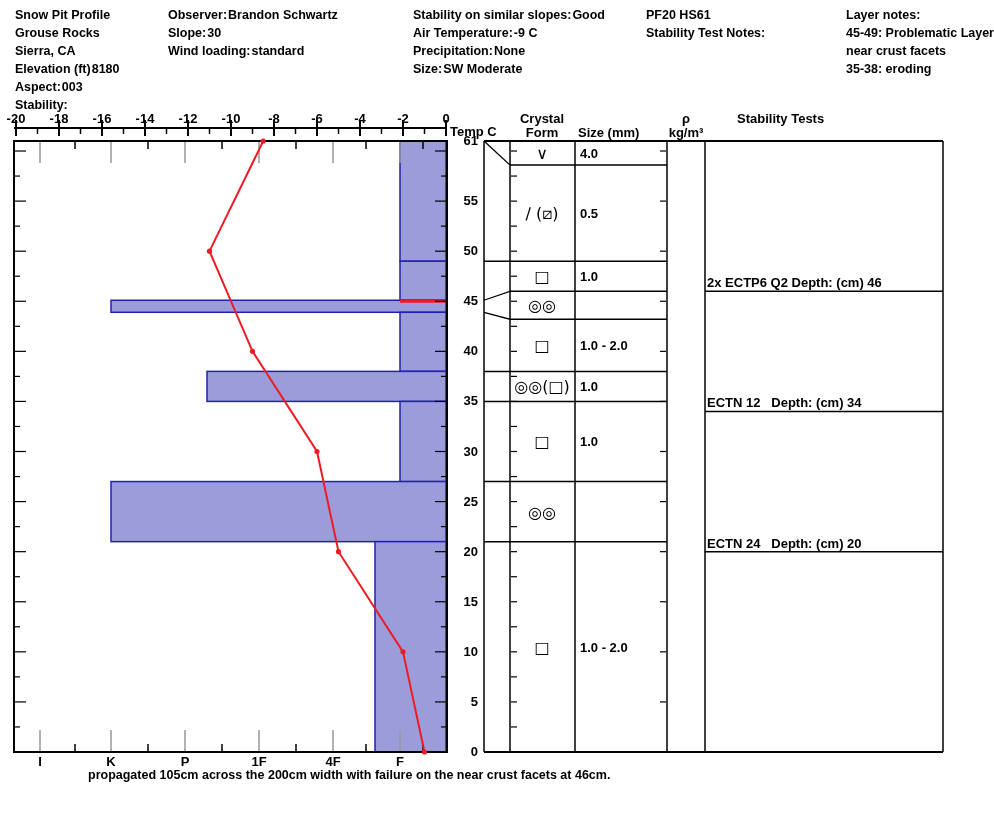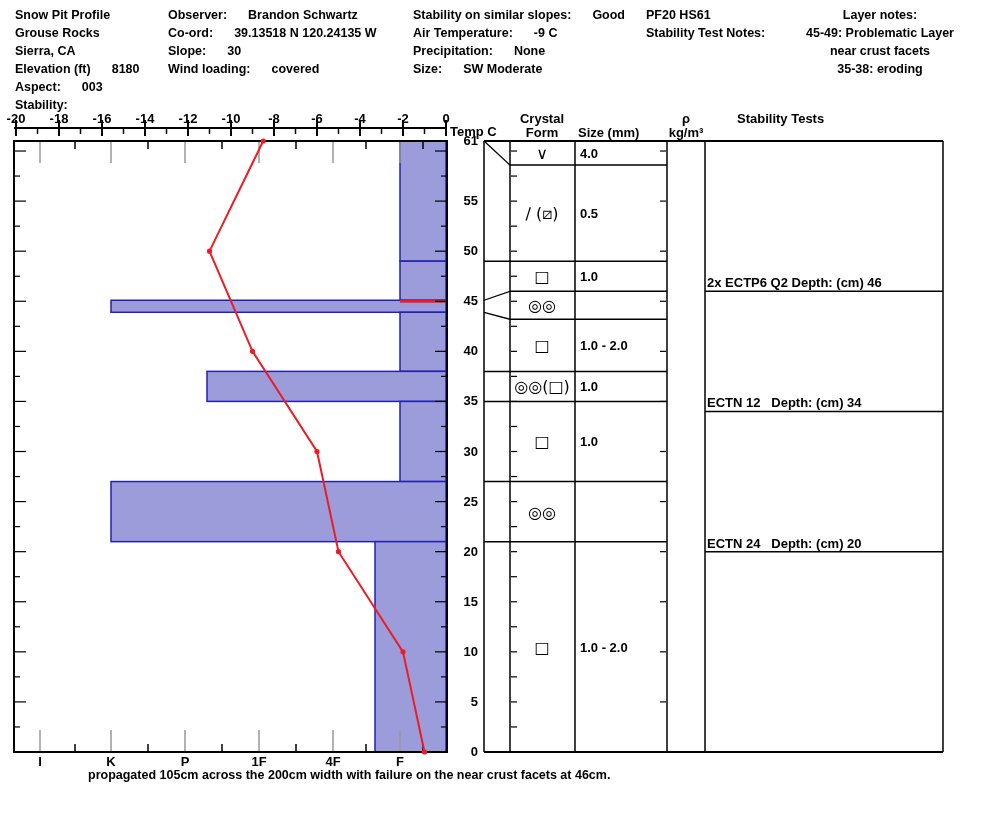--- a/index.html
+++ b/index.html
@@ -1,21 +1,21 @@
 <!DOCTYPE html>
 <html><head>
 <meta charset="utf-8">
 <style>
   html,body{margin:0;padding:0;background:#fff}
   body{width:994px;height:840px;position:relative;font-family:"Liberation Sans",sans-serif;color:#000;overflow:hidden}
   #hdr .hcol{position:absolute;top:6px;white-space:nowrap}
   #hdr .hrow{height:18px;font-size:12.5px;line-height:18px}
   #hdr .hl{font-weight:bold}
   #hdr .hv{font-weight:bold}
-  #hdr .hl + .hv{margin-left:21px}
+  #hdr .hl + .hv{margin-left:1px}
   #chart{position:absolute;left:0;top:0}
   .t13{font:bold 13px "Liberation Sans",sans-serif;fill:#000}
   .sym{font:16px "DejaVu Sans",sans-serif;fill:#000}
   .notes{position:absolute;left:15px;top:765px;width:965px;font-size:12.5px;font-weight:bold;line-height:21px}
   .notes .nline2{margin-left:73px}
   .notes .nlabel{margin-right:6px}
 </style>
 </head>
 <body>
 
@@ -23,35 +23,34 @@
     <div class="hcol" style="left: 15px;">
       <div class="hrow"><span class="hl">Snow Pit Profile</span></div>
       <div class="hrow"><span class="hv">Grouse Rocks</span></div>
       <div class="hrow"><span class="hv">Sierra, CA</span></div>
       <div class="hrow"><span class="hl">Elevation (ft)</span><span class="hv">8180</span></div>
       <div class="hrow"><span class="hl">Aspect:</span><span class="hv">003</span></div>
       <div class="hrow"><span class="hl">Stability:</span></div>
     </div>
     <div class="hcol" style="left: 168px;">
       <div class="hrow"><span class="hl">Observer:</span><span class="hv">Brandon Schwartz</span></div>
-      <div class="hrow"><span class="hl">Co-ord:</span><span class="hv">39.13518 N 120.24135 W</span></div>
       <div class="hrow"><span class="hl">Slope:</span><span class="hv">30</span></div>
-      <div class="hrow"><span class="hl">Wind loading:</span><span class="hv">covered</span></div>
+      <div class="hrow"><span class="hl">Wind loading:</span><span class="hv">standard</span></div>
     </div>
     <div class="hcol" style="left: 413px;">
       <div class="hrow"><span class="hl">Stability on similar slopes:</span><span class="hv">Good</span></div>
       <div class="hrow"><span class="hl">Air Temperature:</span><span class="hv">-9 C</span></div>
       <div class="hrow"><span class="hl">Precipitation:</span><span class="hv">None</span></div>
       <div class="hrow"><span class="hl">Size:</span><span class="hv">SW Moderate</span></div>
     </div>
     <div class="hcol" style="left: 646px;">
       <div class="hrow"><span class="hv">PF20 HS61</span></div>
       <div class="hrow"><span class="hl">Stability Test Notes:</span></div>
     </div>
-    <div class="hcol" style="left: 806px; text-align: center;">
+    <div class="hcol" style="left: 846px;">
       <div class="hrow"><span class="hl">Layer notes:</span></div>
       <div class="hrow"><span class="hv">45-49: Problematic Layer</span></div>
       <div class="hrow"><span class="hv">near crust facets</span></div>
       <div class="hrow"><span class="hv">35-38: eroding</span></div>
     </div>
   </div>
 
 <svg id="chart" width="994" height="840" xmlns="http://www.w3.org/2000/svg">
     <g>
       <line x1="14" y1="128" x2="447" y2="128" stroke="#000" stroke-width="2"></line>

